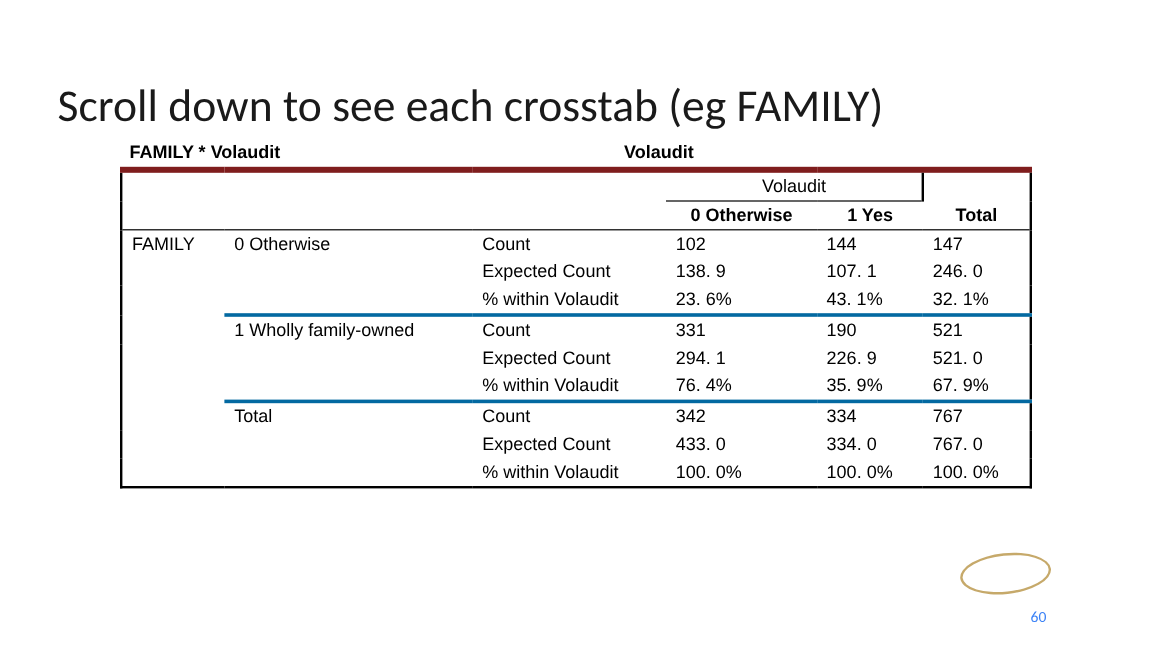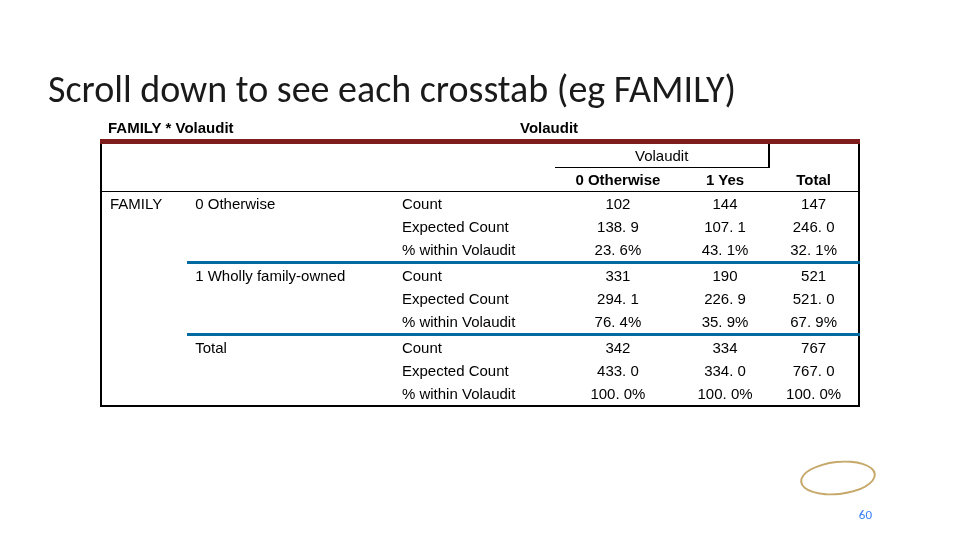--- a/index.html
+++ b/index.html
@@ -11,21 +11,21 @@
   .tt-right{position:absolute;left:420px;top:-20px}
   table{border-collapse:collapse;width:100%;font-family:Arial,sans-serif;font-size:15px;margin-top:4px}
   td,th{padding:3px 8px}
   .outer-top td,.outer-top th{border-top:5px solid #7f1d1d}
   .outer-bottom td{border-bottom:2px solid #000}
   .lcol{border-left:2px solid #000}
   .rcol{border-right:2px solid #000}
   .col-h{text-align:center;border-bottom:1px solid #000}
   .spanner{text-align:center;font-weight:normal;border-top:2px solid #000;border-right:2px solid #000}
   .subh{text-align:center}
-  .num{text-align:center}
+  .num{text-align:left}
   .stat{white-space:nowrap}
   .group-div td.underlined{border-top:3px solid #0369a1}
   .gmid td{border-top:0}
   .row-label{white-space:nowrap}
   .ellipse{position:absolute;right:-16px;top:322px;width:72px;height:30px;border:2px solid #c6a96a;border-radius:50%;transform:rotate(-6deg)}
   .pagenum{position:absolute;right:88px;bottom:18px;font-size:13px;color:#3b82f6}
 </style>
 </head>
 <body>
 

